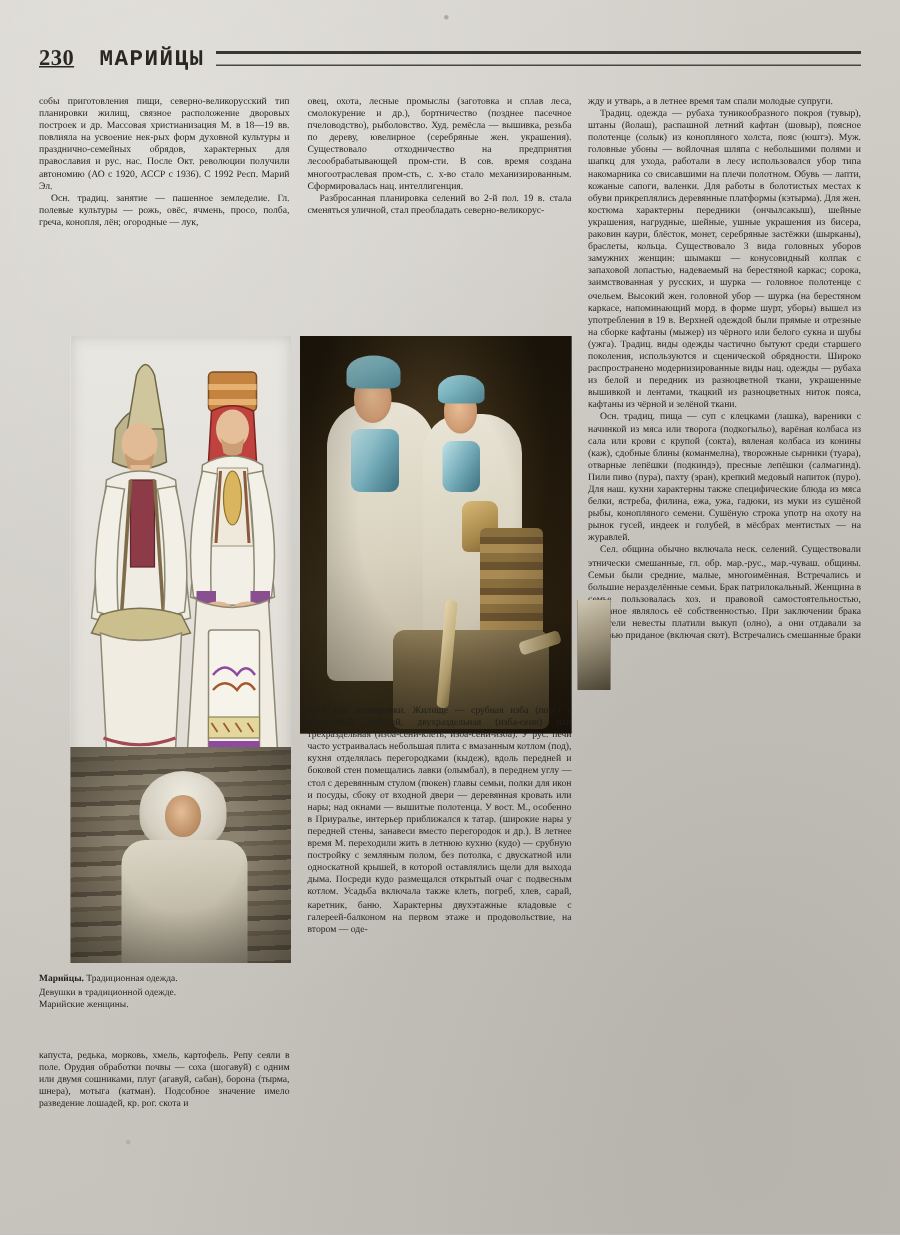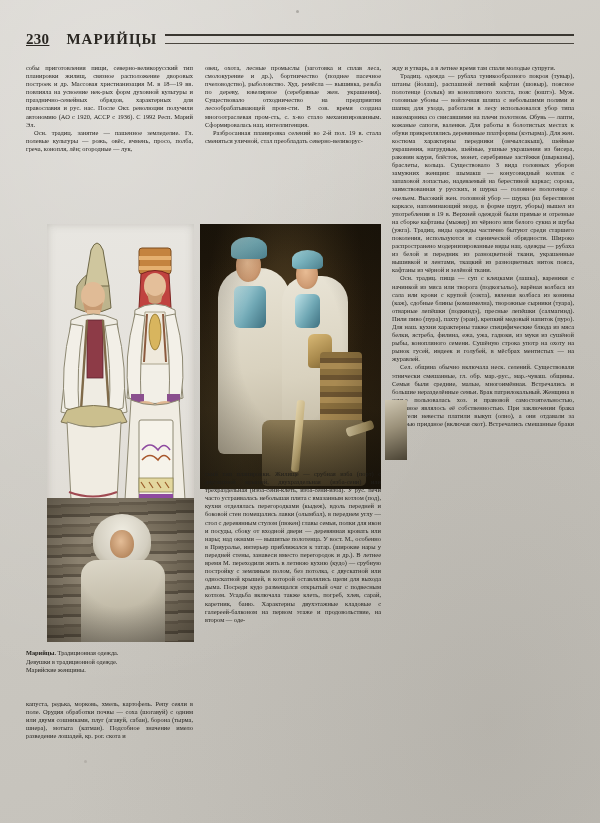--- a/index.html
+++ b/index.html
@@ -48,20 +48,21 @@
     color: #2a2722;
     letter-spacing: 0.3px;
     text-decoration: underline;
   }
   .head-title {
     font-weight: bold;
     font-size: 15px;
     color: #2a2722;
     margin-left: 17px;
     letter-spacing: 1.0px;
+    font-family: Liberation Mono, monospace;
   }
   .head-rule {
     flex: 1;
     margin-left: 8px;
     height: 7px;
     border-top: 2.2px solid #3a3731;
     border-bottom: 1.1px solid #4a463f;
   }
 
   

